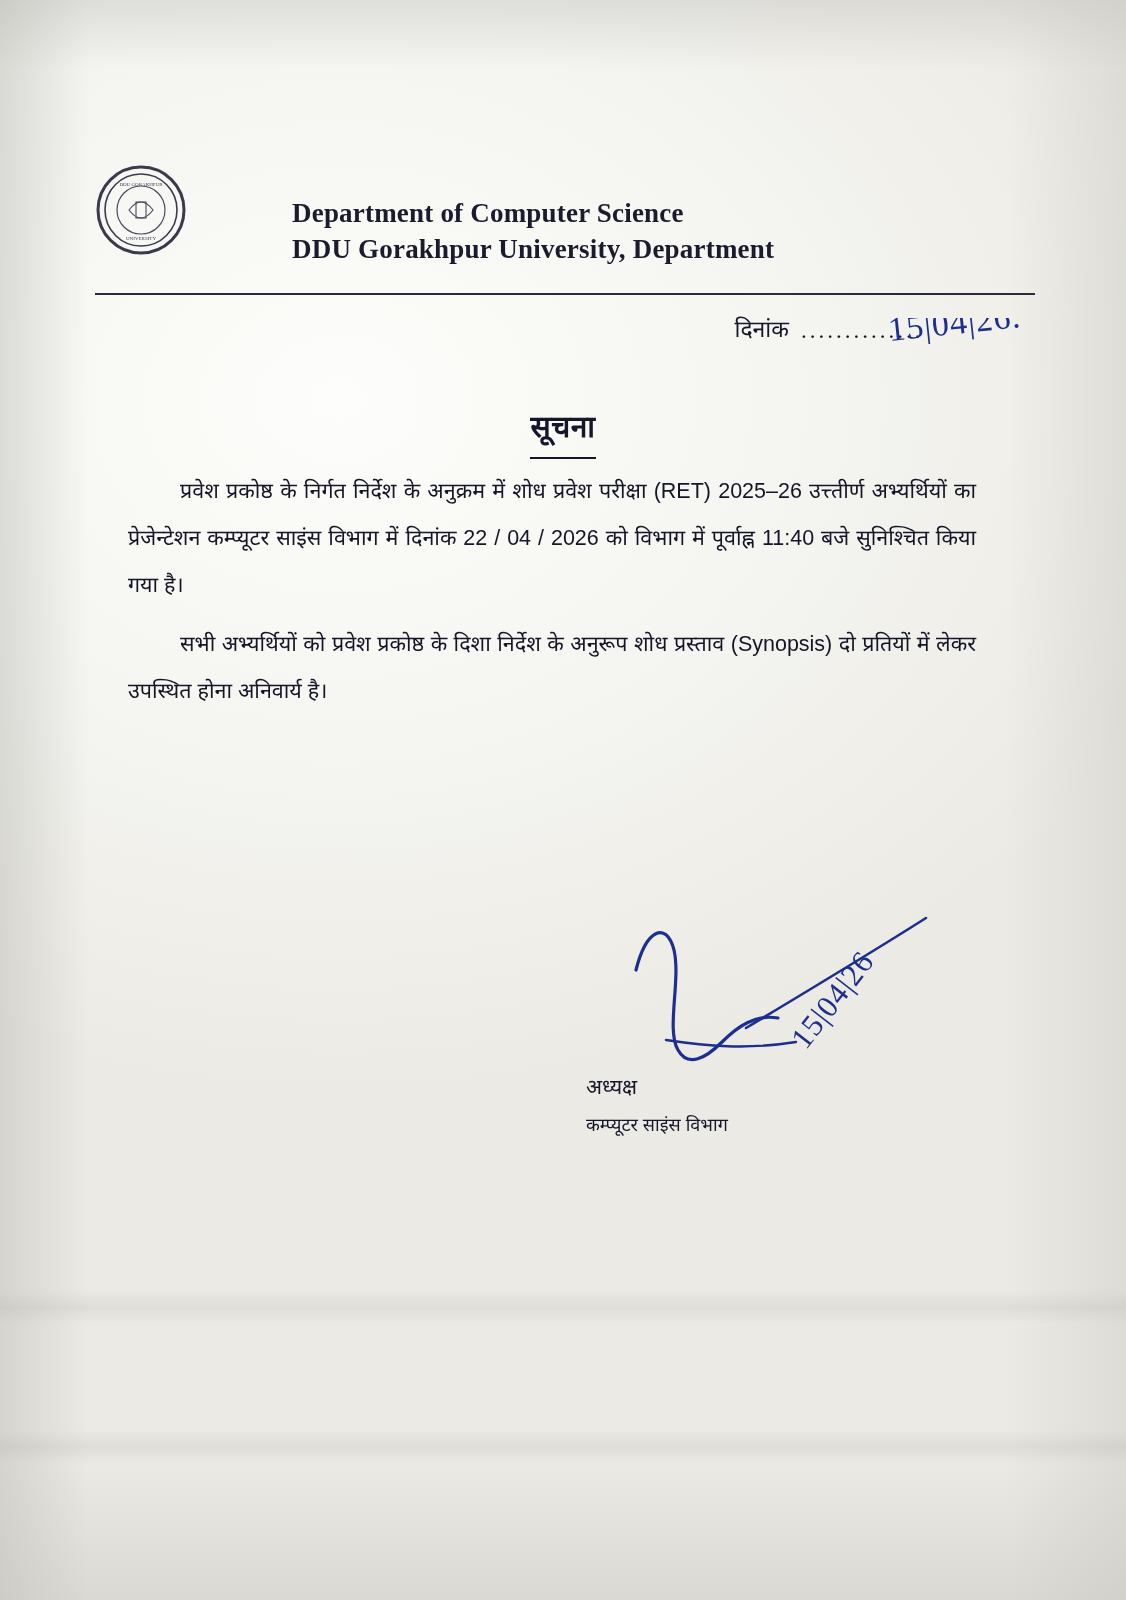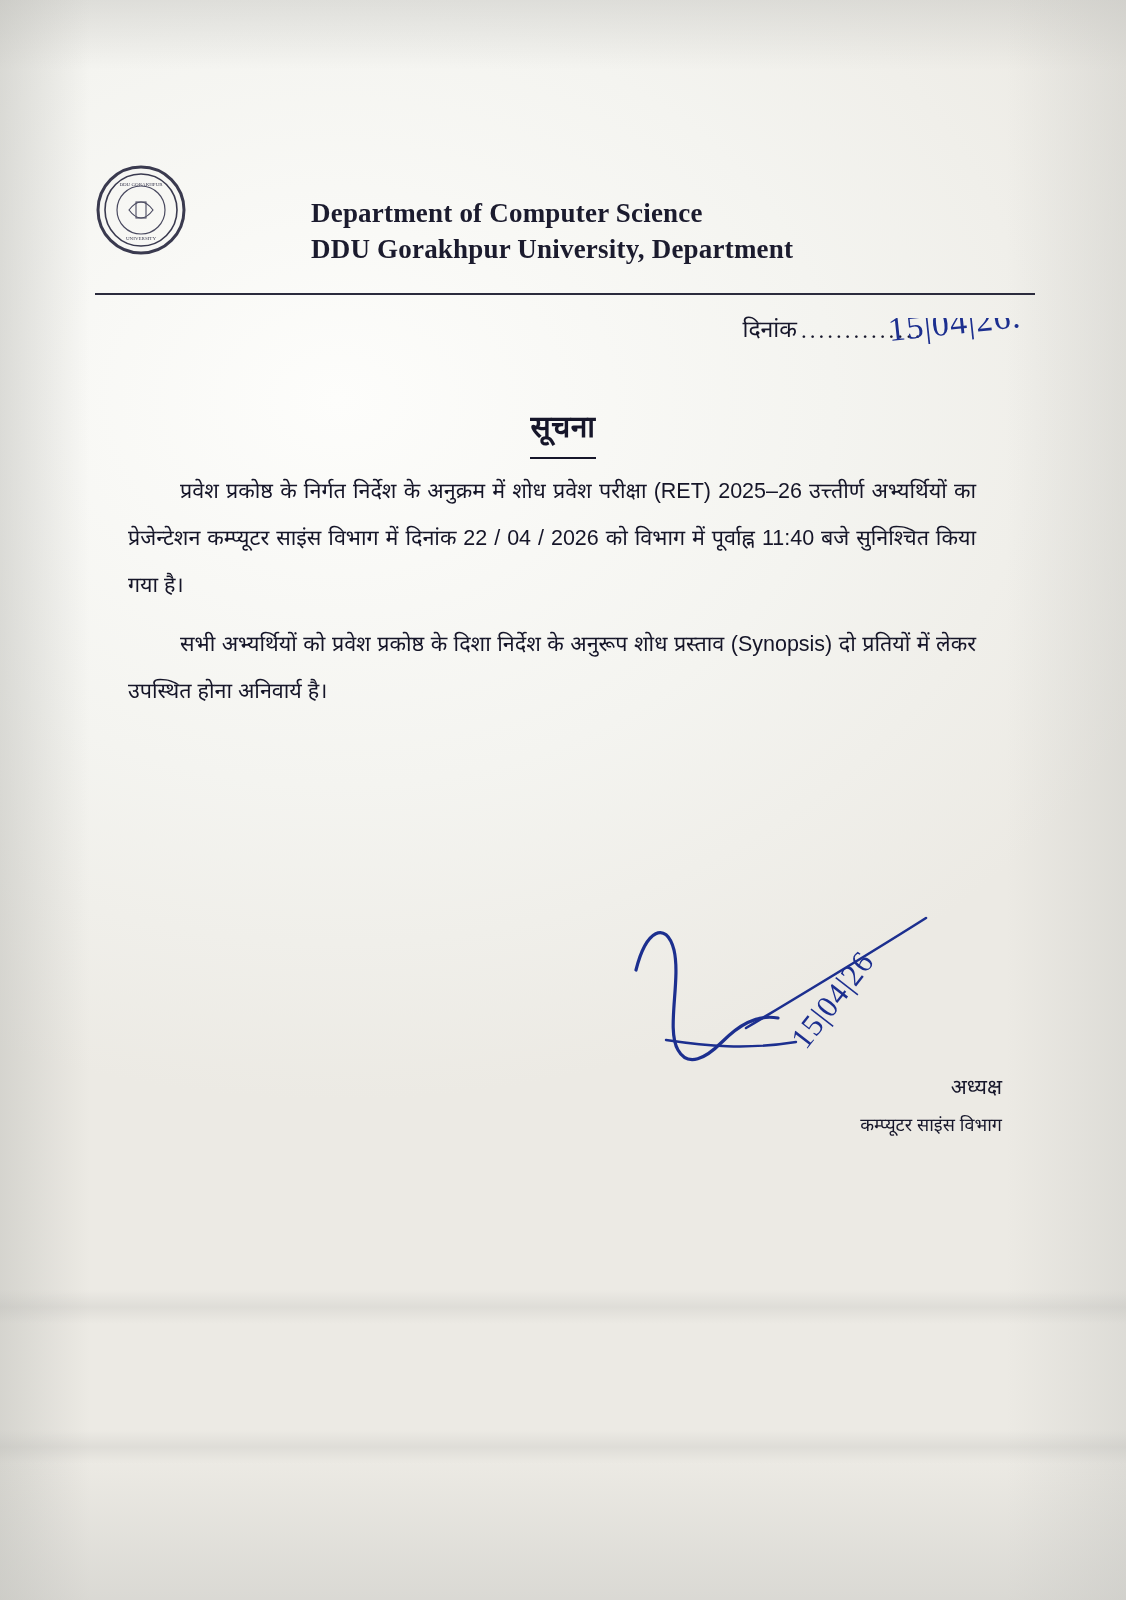--- a/index.html
+++ b/index.html
@@ -82,21 +82,20 @@
     margin-top: 35px;
   }
   .heading-line {
     font-family: "Liberation Serif", serif;
     font-weight: bold;
     font-size: 27px;
     letter-spacing: 0.2px;
     color: #1b1b2e;
     line-height: 1.35;
     white-space: nowrap;
-    margin-left: 19px;
   }
 
   .rule {
     position: absolute;
     left: 95px;
     top: 293px;
     width: 940px;
     height: 0;
     border-top: 2px solid #2b2b3d;
   }
@@ -106,21 +105,21 @@
     position: absolute;
     right: 105px;
     top: 312px;
     display: flex;
     align-items: flex-end;
   }
   .date-label {
     font-family: Liberation Mono, monospace;
     font-size: 23px;
     color: #17172b;
-    margin-right: 4px;
+    margin-right: 12px;
   }
   .dots {
     font-family: "Liberation Serif", serif;
     font-size: 23px;
     letter-spacing: 3px;
     color: #17172b;
     position: relative;
     width: 220px;
     overflow: hidden;
     white-space: nowrap;
@@ -190,24 +189,24 @@
     font-family: "Liberation Serif", serif;
     font-size: 31px;
     color: #1c2f8f;
     transform: rotate(-52deg);
     white-space: nowrap;
     letter-spacing: 1px;
   }
 
   .sign-block {
     position: absolute;
-    right: 124px;
+    right: 140px;
     top: 1072px;
     width: 400px;
-    text-align: right;
+    text-align: left;
   }
   .sign-designation {
     font-size: 21px;
     color: #16162a;
     margin-bottom: 12px;
   }
   .sign-dept {
     font-size: 18px;
     color: #16162a;
   }

